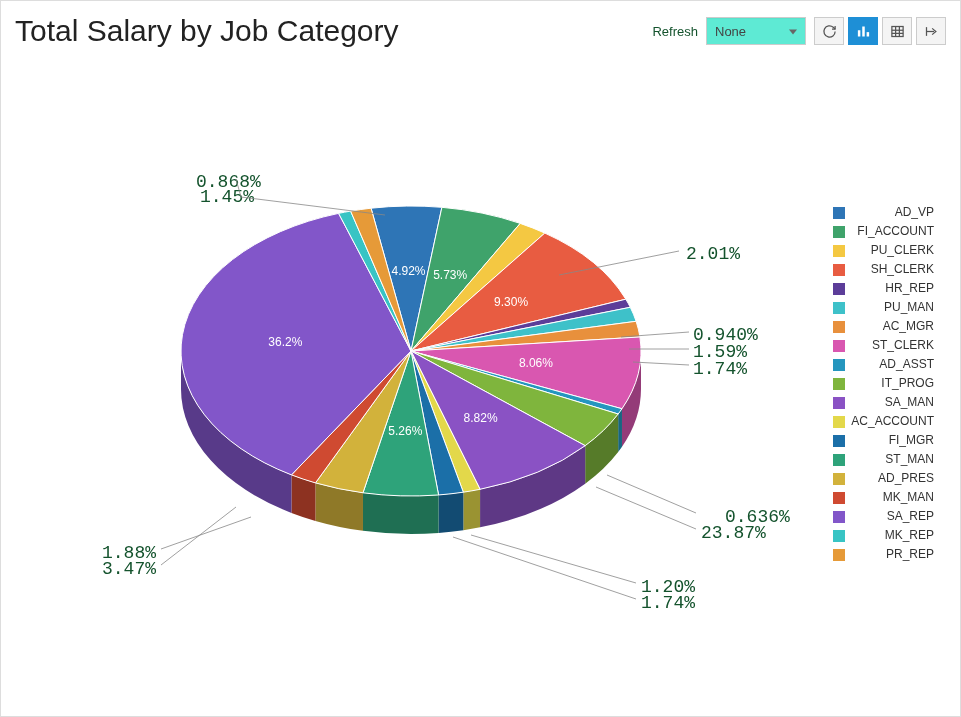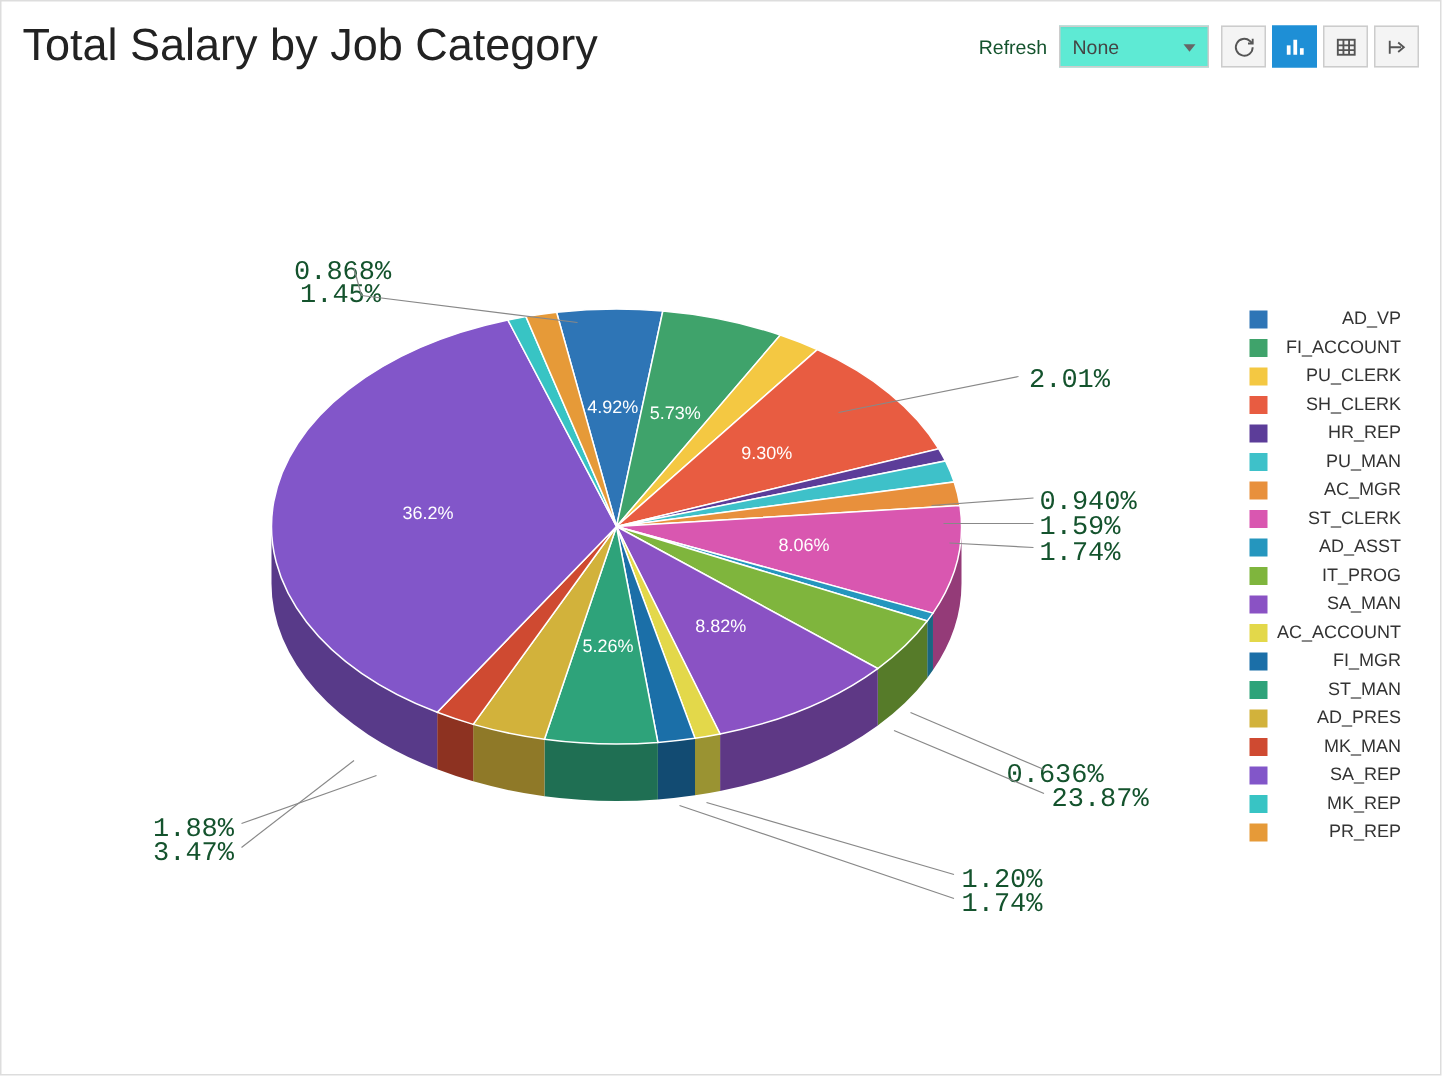--- a/index.html
+++ b/index.html
@@ -295,21 +295,21 @@
         <span>PR_REP</span>
       </div>
     </div>
   <div id="labels-layer">
       <div class="outer-label" style="left: 195px; top: 115px;">0.868%</div>
       <div class="outer-label" style="left: 199px; top: 130px;">1.45%</div>
       <div class="outer-label" style="left: 685px; top: 187px;">2.01%</div>
       <div class="outer-label" style="left: 692px; top: 268px;">0.940%</div>
       <div class="outer-label" style="left: 692px; top: 285px;">1.59%</div>
       <div class="outer-label" style="left: 692px; top: 302px;">1.74%</div>
-      <div class="outer-label" style="left: 670px; top: 450px; text-align: center;">0.636%</div>
+      <div class="outer-label" style="left: 724px; top: 450px; text-align: center;">0.636%</div>
       <div class="outer-label" style="left: 700px; top: 466px;">23.87%</div>
       <div class="outer-label" style="left: 640px; top: 520px;">1.20%</div>
       <div class="outer-label" style="left: 640px; top: 536px;">1.74%</div>
       <div class="outer-label" style="left: 155px; top: 502px; text-align: left; transform: translateX(-100%);">3.47%</div>
       <div class="outer-label" style="left: 155px; top: 486px; text-align: right; transform: translateX(-100%);">1.88%</div>
       <svg class="leader" width="961" height="660" style="left: 0px; top: 0px;">
         <line x1="384" y1="158" x2="240" y2="140" stroke="#888" stroke-width="0.8"></line>
         <line x1="240" y1="140" x2="235" y2="122" stroke="#888" stroke-width="0.8"></line>
         <line x1="558" y1="218" x2="678" y2="194" stroke="#888" stroke-width="0.8"></line>
         <line x1="620" y1="280" x2="688" y2="275" stroke="#888" stroke-width="0.8"></line>

